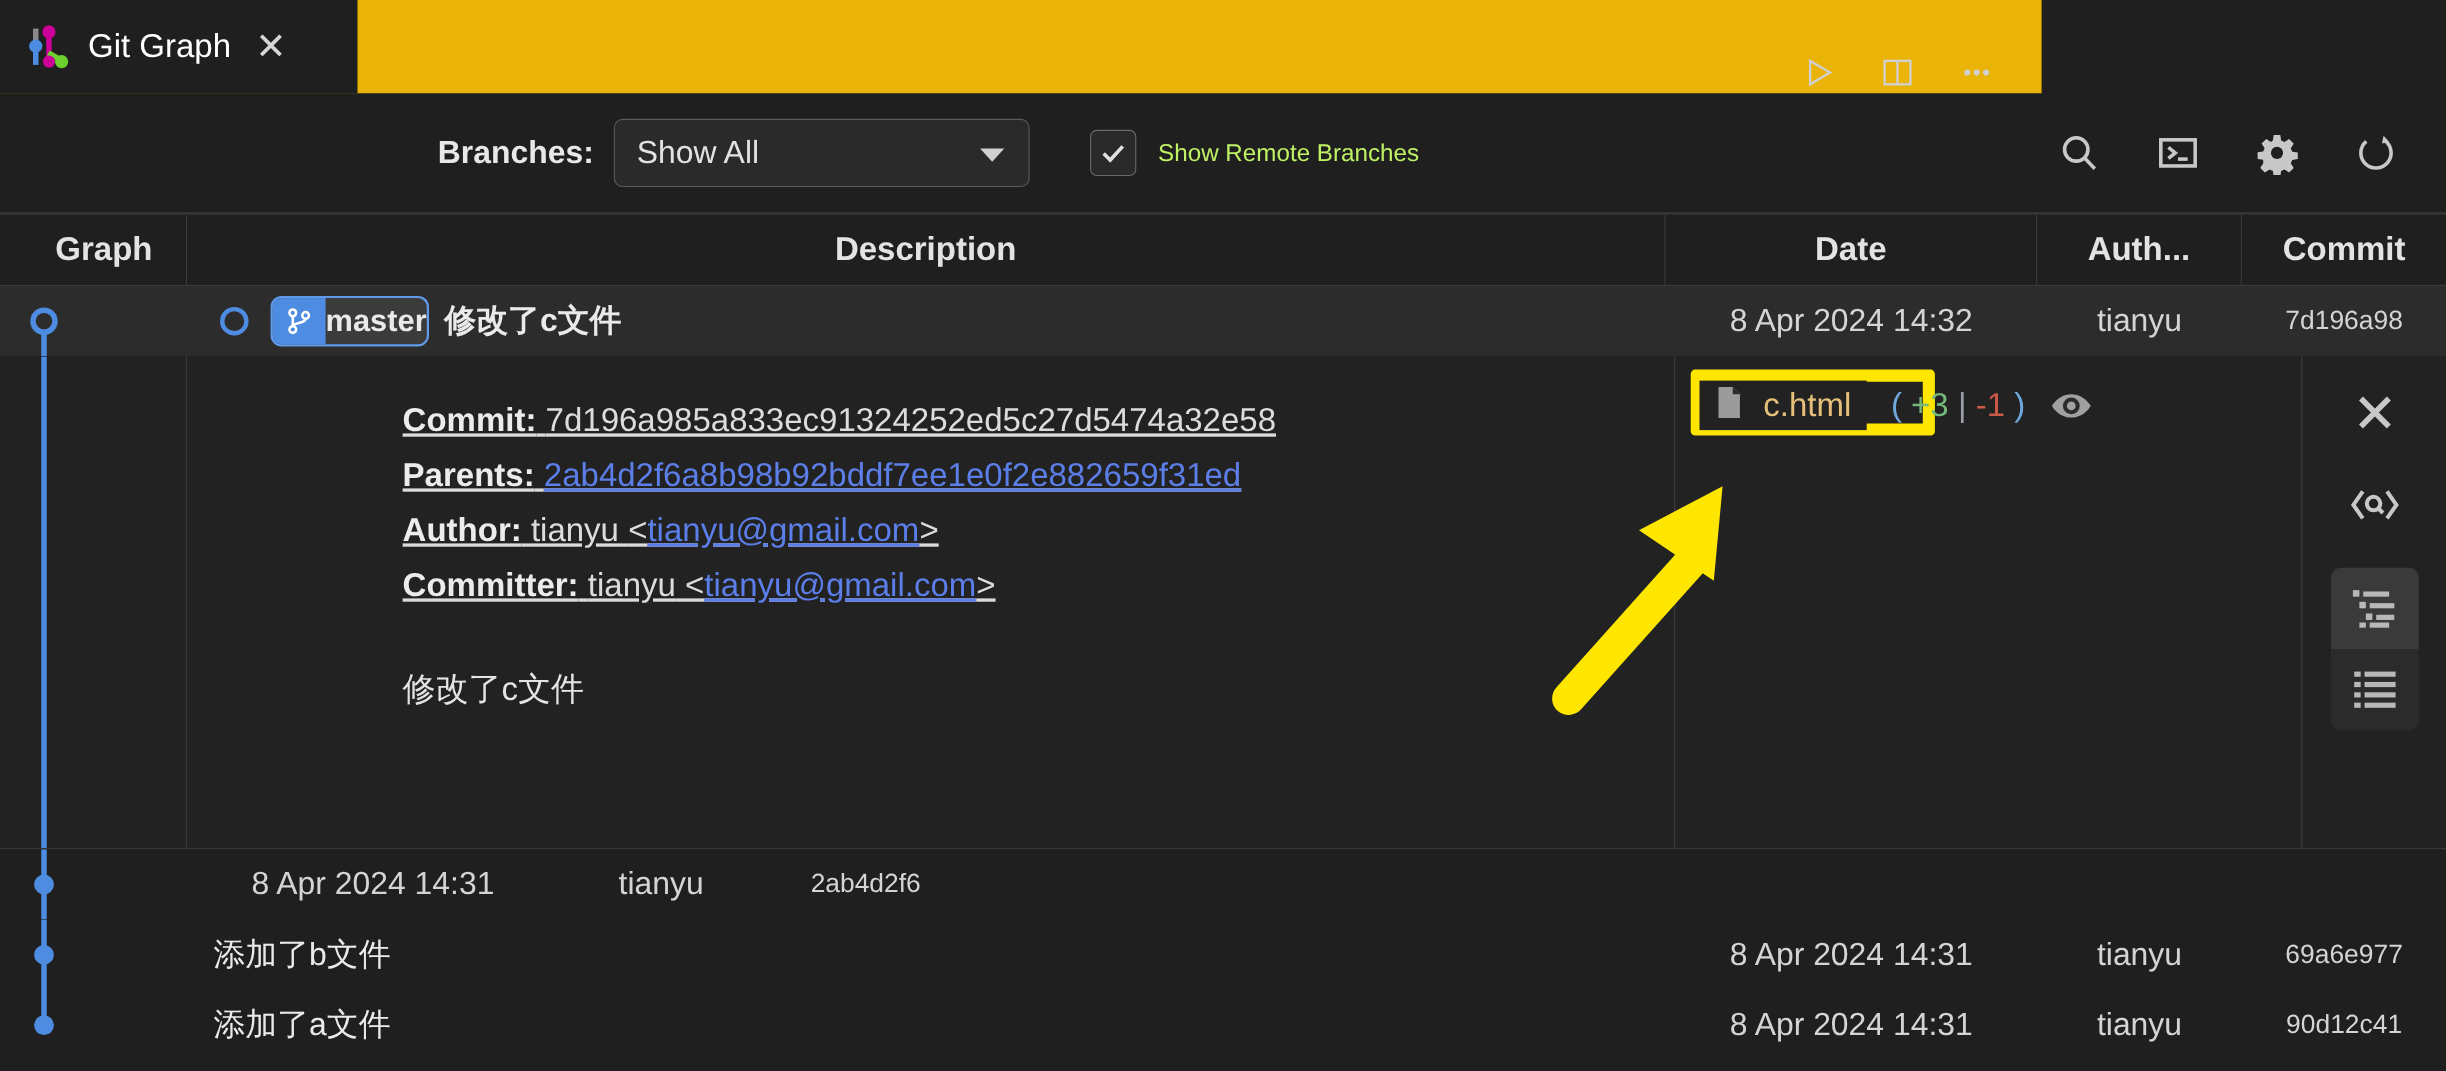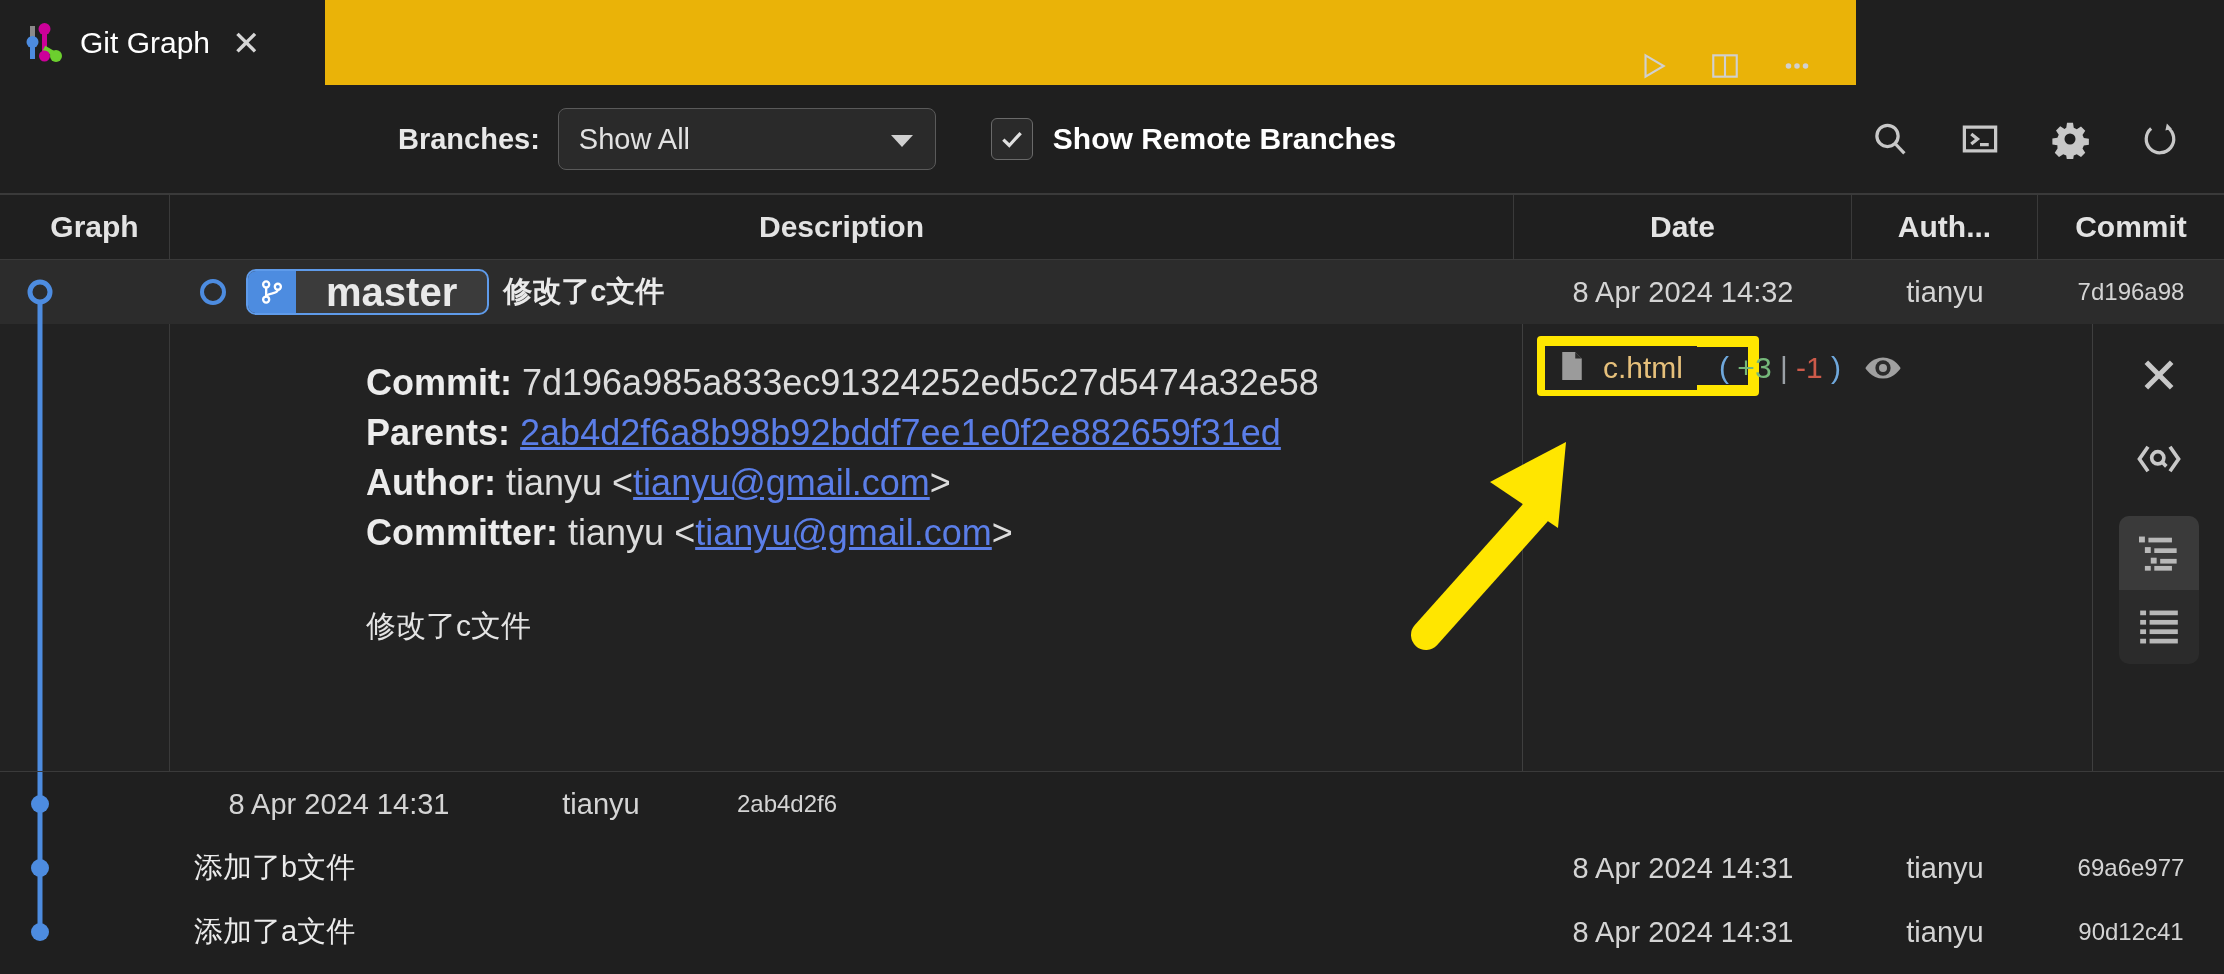--- a/index.html
+++ b/index.html
@@ -54,21 +54,21 @@
   .caret {
     position: absolute; right: 22px; top: 50%; margin-top: -4px;
     width: 0; height: 0; border-left: 11px solid transparent;
     border-right: 11px solid transparent; border-top: 12px solid #d0d0d0;
   }
   .remote-wrap { display: flex; align-items: center; gap: 20px; margin-left: 55px; }
   .checkbox {
     width: 42px; height: 42px; border: 1px solid #6a6a6a; border-radius: 6px;
     background: #2a2a2a; display:flex; align-items:center; justify-content:center;
   }
-  .remote-label { font-size: 30px; font-weight: bold; color: #ffffff; white-space: nowrap; }
+  .remote-label { font-size: 22px; font-weight: normal; color: #bef264; white-space: nowrap; }
   .toolbar-actions {
     margin-left: auto; display: flex; align-items: center; gap: 46px; padding-right: 42px;
   }
   .toolbar-actions .ico { width: 44px; height: 44px; display:flex; align-items:center; justify-content:center; }
 
   
   .headrow {
     position: absolute; left: 0; top: 193px; width: 2224px; height: 67px;
     background: #1f1f1f;
     border-top: 2px solid #3a3a3a; border-bottom: 1px solid #3a3a3a;
@@ -107,37 +107,37 @@
   .branch-badge {
     display: inline-flex; align-items: center; height: 46px;
     border-radius: 10px; border: 2px solid #5f9bea; overflow: hidden;
     background: #3b3b3b;
   }
   .branch-badge .bb-icon {
     width: 48px; height: 100%; background: #4d8ce0;
     display: flex; align-items: center; justify-content: center;
   }
   .branch-badge .bb-name {
-    padding: 0 30px; font-size: 40px; font-weight: bold; color: #e9e9e9;
+    padding: 0 0; font-size: 28px; font-weight: bold; color: #e9e9e9;
   }
 
   
   .graph-svg { position: absolute; left: 0; top: 0; width: 170px; height: 100%; }
 
   
   .detail {
     position: absolute; left: 0; top: 324px; width: 2224px; height: 448px;
     background: #222222;
     border-bottom: 1px solid #3a3a3a;
     display: flex;
   }
   .detail-graphcol { width: 170px; border-right: 1px solid #3a3a3a; position: relative; }
   .detail-body { flex: 1; position: relative; }
   .detail-info { padding: 34px 0 0 196px; }
-  .dline { font-size: 36px; line-height: 50px; color: #dcdcdc; white-space: nowrap; }
+  .dline { font-size: 30px; line-height: 50px; color: #dcdcdc; white-space: nowrap; text-decoration: underline; }
   .dlabel { font-weight: bold; color: #ececec; }
   .dlink { color: #5b7ee8; text-decoration: underline; }
   .dbody { margin-top: 48px; font-size: 30px; color: #e4e4e4; }
 
   .filepanel {
     position: absolute; right: 132px; top: 0; bottom: 0; left: 1352px;
     border-left: 1px solid #3f3f3f;
   }
   .file-row {
     display: flex; align-items: center; gap: 0; padding: 22px 0 0 22px;

